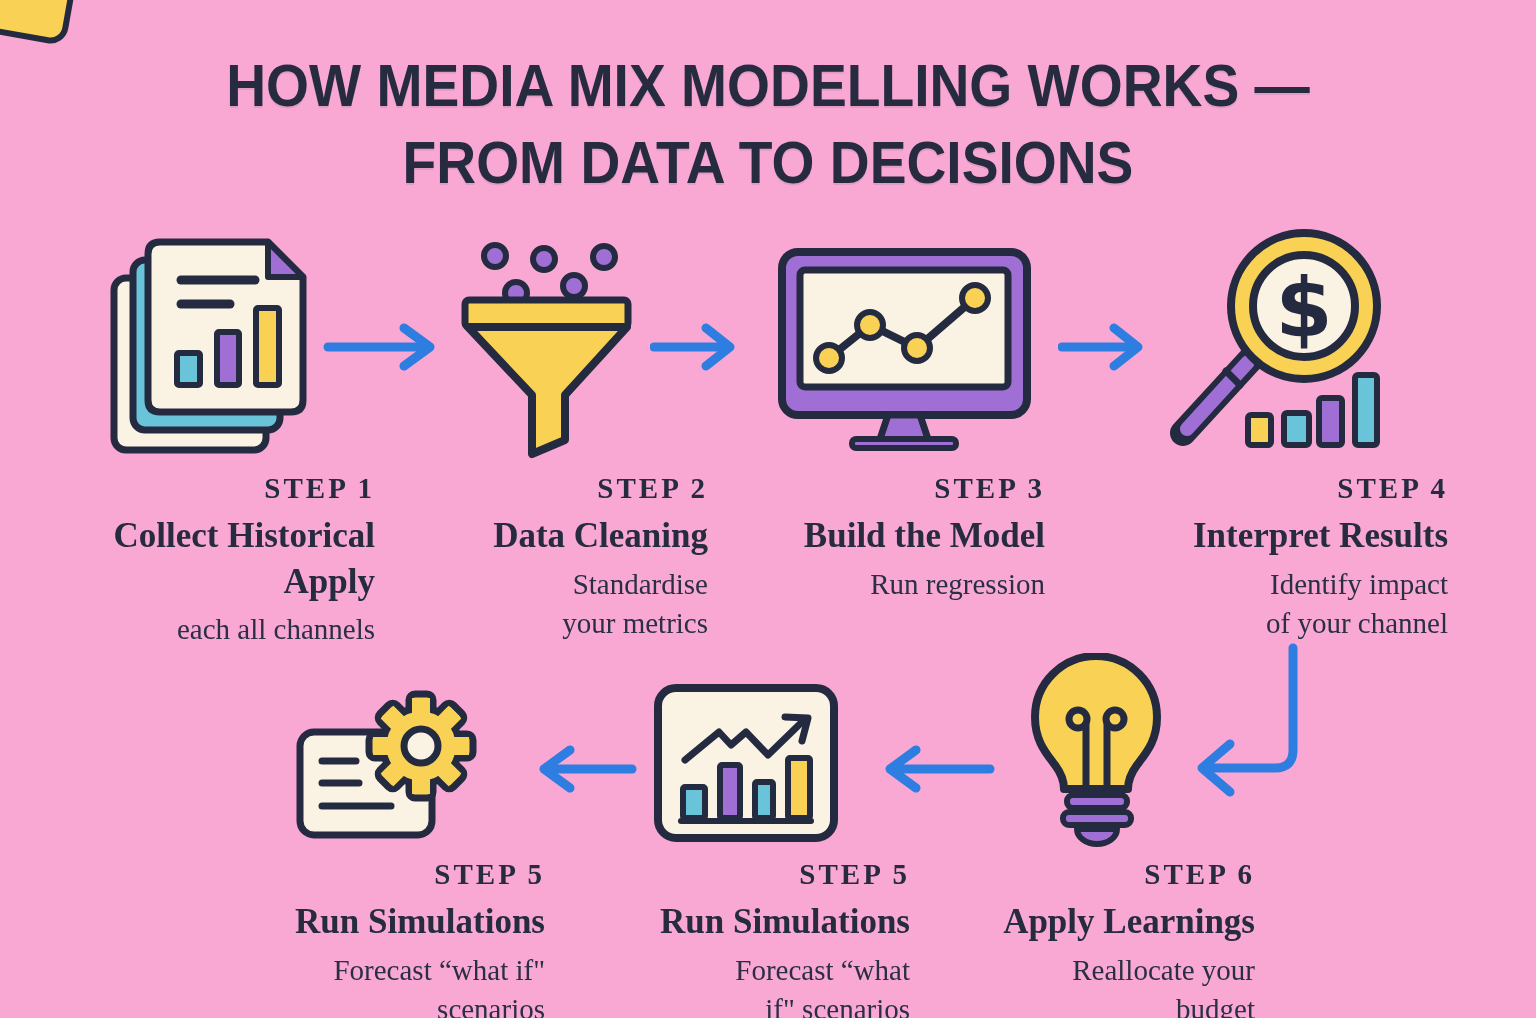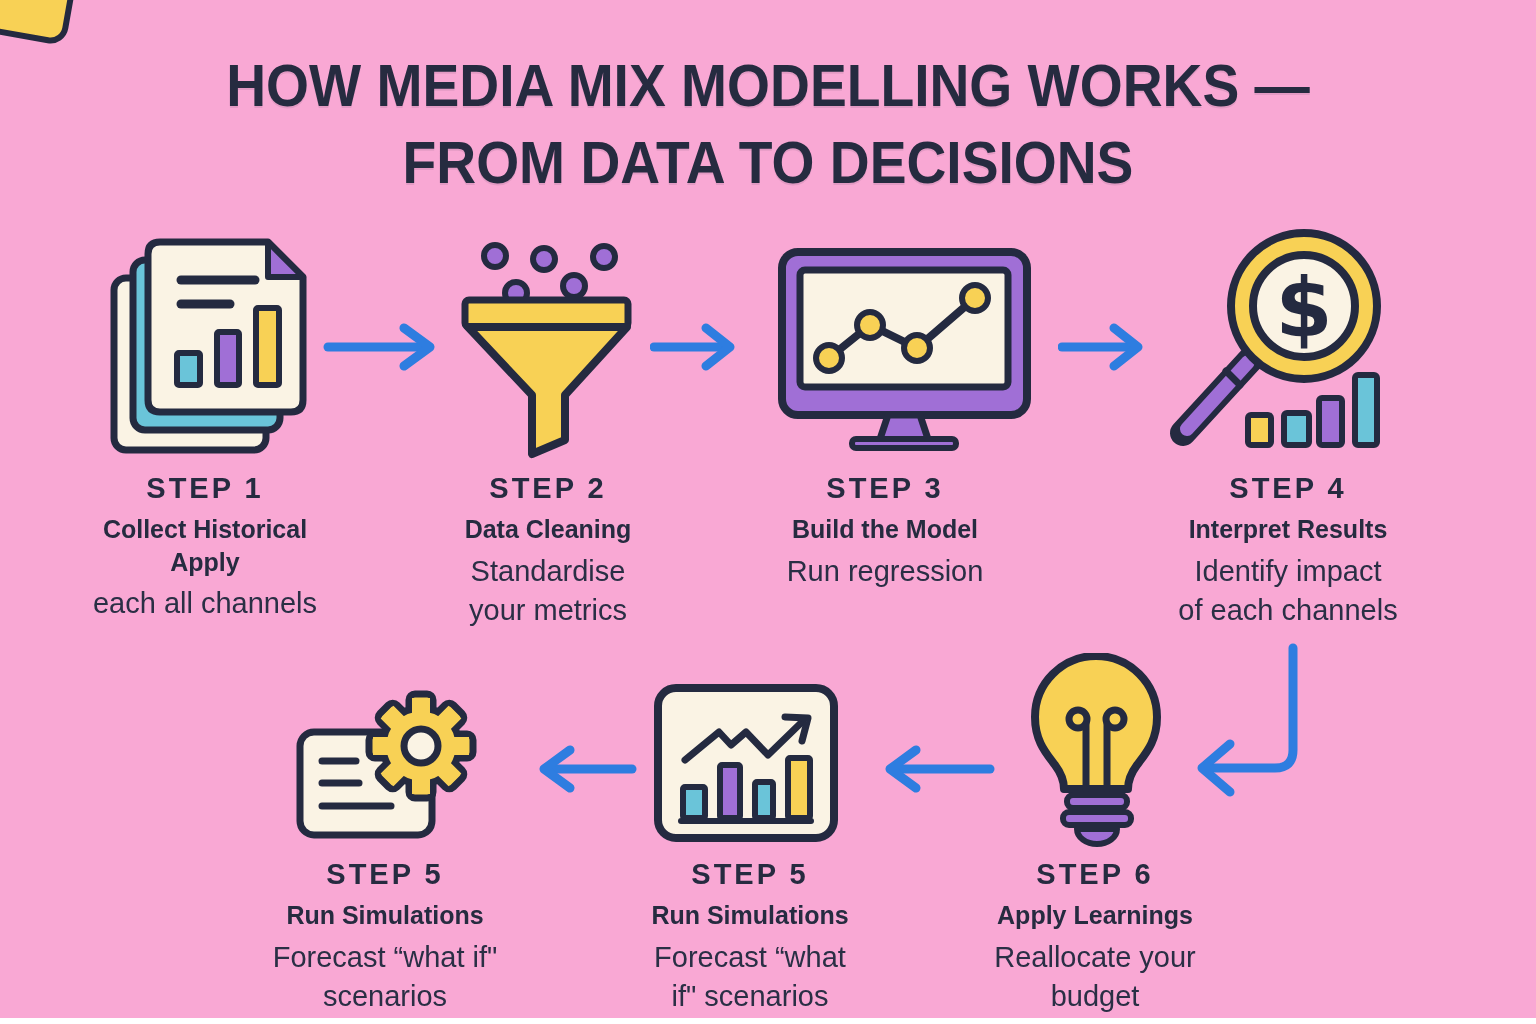--- a/index.html
+++ b/index.html
@@ -9,23 +9,23 @@
   }
   .page-title{
     position:absolute;top:48px;left:0;width:1536px;text-align:center;
     font-size:60px;font-weight:800;line-height:1.28;letter-spacing:0px;
     color:#262b40;transform:scaleX(.92);transform-origin:center;
     text-shadow:0 2px 0 rgba(35,40,60,.10);
   }
   .page-title span{display:block;}
   .icon-box{position:absolute;}
   .arrow{position:absolute;}
-  .step-text{position:absolute;text-align:center;}
+  .step-text{position:absolute;text-align:right;font-family:Liberation Serif, serif;}
   .step-label{font-size:29px;font-weight:700;letter-spacing:3px;margin-bottom:8px;}
-  .step-title{font-size:25px;font-weight:700;line-height:1.30;}
+  .step-title{font-size:35px;font-weight:700;line-height:1.30;}
   .step-desc{font-size:29px;font-weight:400;line-height:1.36;margin-top:6px;color:#2a2f45;}
   .tl,.dl{display:block;}
   .corner-blob{
     position:absolute;left:-30px;top:-32px;width:90px;height:58px;
     background:#f8d155;border:6px solid #242a40;border-radius:18px;
     transform:rotate(10deg);
   }
   .bottom-strip{position:absolute;left:0;bottom:0;width:1536px;height:6px;background:#ffffff;}
 </style>
 </head>
@@ -213,21 +213,21 @@
     </div>
   </div>
 
   <div class="step-text" style="left:1128px;top:472px;width:320px;">
     <div class="step-label">STEP 4</div>
     <div class="step-title">
       <span class="tl">Interpret Results</span>
     </div>
     <div class="step-desc">
       <span class="dl">Identify impact</span>
-      <span class="dl">of each channels</span>
+      <span class="dl">of your channel</span>
     </div>
   </div>
 
   <div class="step-text" style="left:225px;top:858px;width:320px;">
     <div class="step-label">STEP 5</div>
     <div class="step-title">
       <span class="tl">Run Simulations</span>
     </div>
     <div class="step-desc">
       <span class="dl">Forecast “what if"</span>

